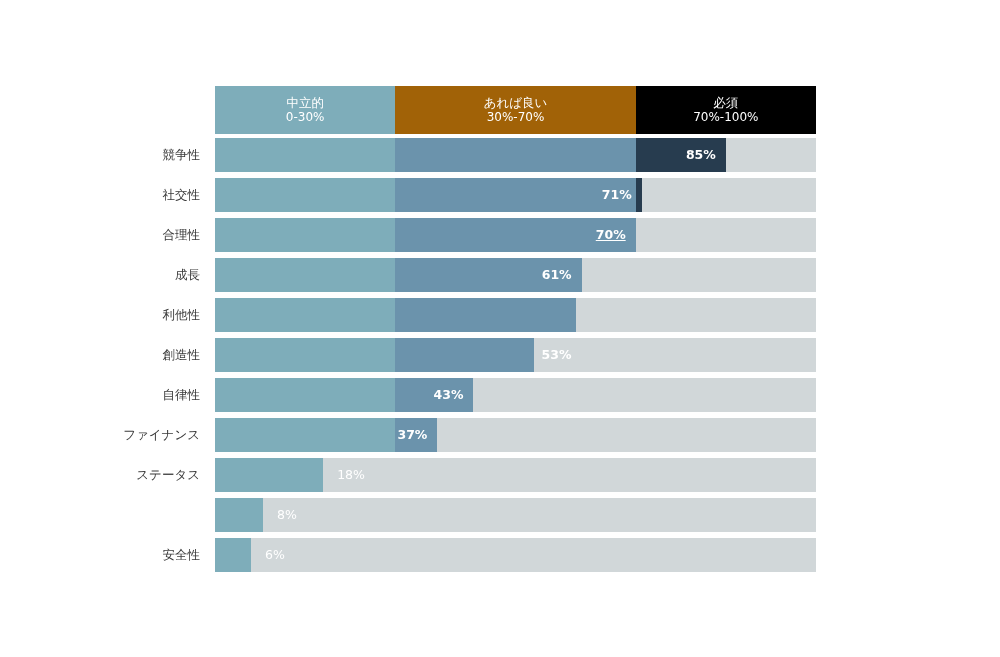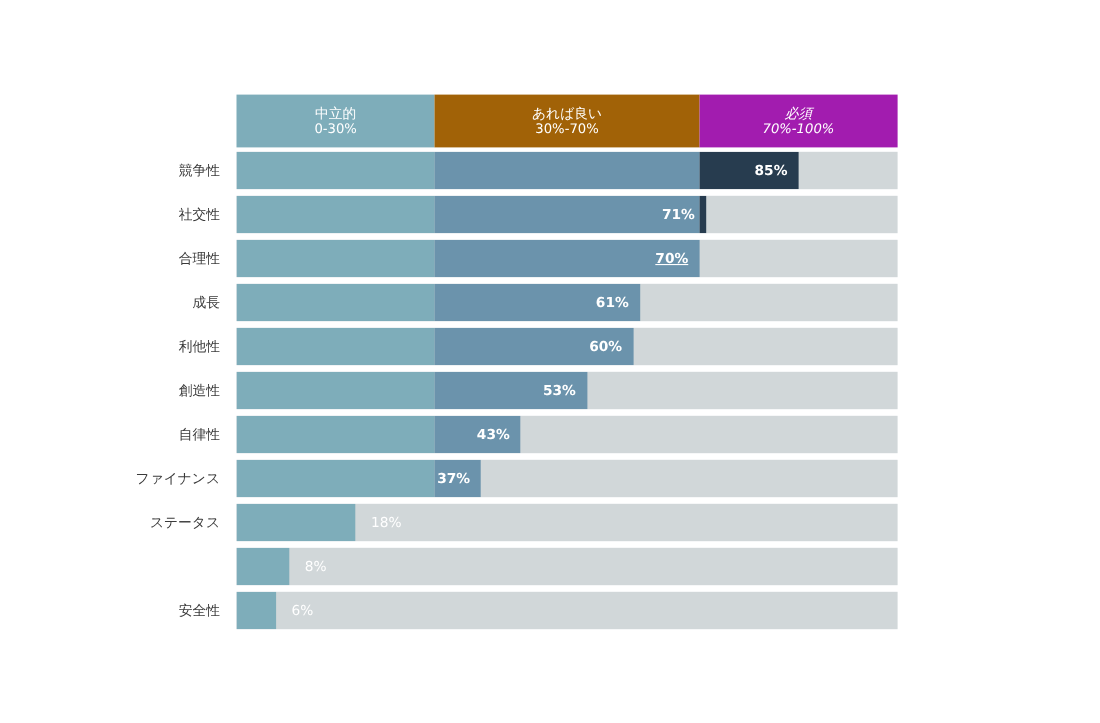--- a/index.html
+++ b/index.html
@@ -43,21 +43,21 @@
   }
   .legend-cell .lg-title {
     font-size: 12.5px;
   }
   .legend-cell .lg-range {
     font-size: 12px;
     text-align: right;
   }
   .legend-cell.seg-neutral  { background: #7eadba; }
   .legend-cell.seg-nice     { background: #a16207; }
-  .legend-cell.seg-must     { background: #a21caf; font-style: italic; }
+  .legend-cell.seg-must     { background: #000000; }
 
   
   .rows {
     position: absolute;
     left: 0;
     top: 138px;
     width: 1000px;
   }
   .row {
     position: relative;
@@ -182,31 +182,30 @@
         <div class="value-inside" style="left: 215px; width: 356.61px;">61%</div>
       </div>
       <div class="row">
         <div class="row-label">利他性</div>
         <div class="track">
           <div class="fill" style="width: 60%;">
             <div class="seg s-neutral" style="width: 50%;"></div>
             <div class="seg s-nice" style="width: 50%;"></div>
           </div>
         </div>
-        <div class="value-inside" style="left: 215px; width: 350.6px;">60%</div>
       </div>
       <div class="row">
         <div class="row-label">創造性</div>
         <div class="track">
           <div class="fill" style="width: 53%;">
             <div class="seg s-neutral" style="width: 56.6038%;"></div>
             <div class="seg s-nice" style="width: 43.3962%;"></div>
           </div>
         </div>
-        <div class="value-inside" style="left: 215px; width: 308.53px;">53%</div>
+        <div class="value-inside" style="left: 215px; width: 308.53px; padding-left: 48px;">53%</div>
       </div>
       <div class="row">
         <div class="row-label">自律性</div>
         <div class="track">
           <div class="fill" style="width: 43%;">
             <div class="seg s-neutral" style="width: 69.7674%;"></div>
             <div class="seg s-nice" style="width: 30.2326%;"></div>
           </div>
         </div>
         <div class="value-inside" style="left: 215px; width: 248.43px;">43%</div>

